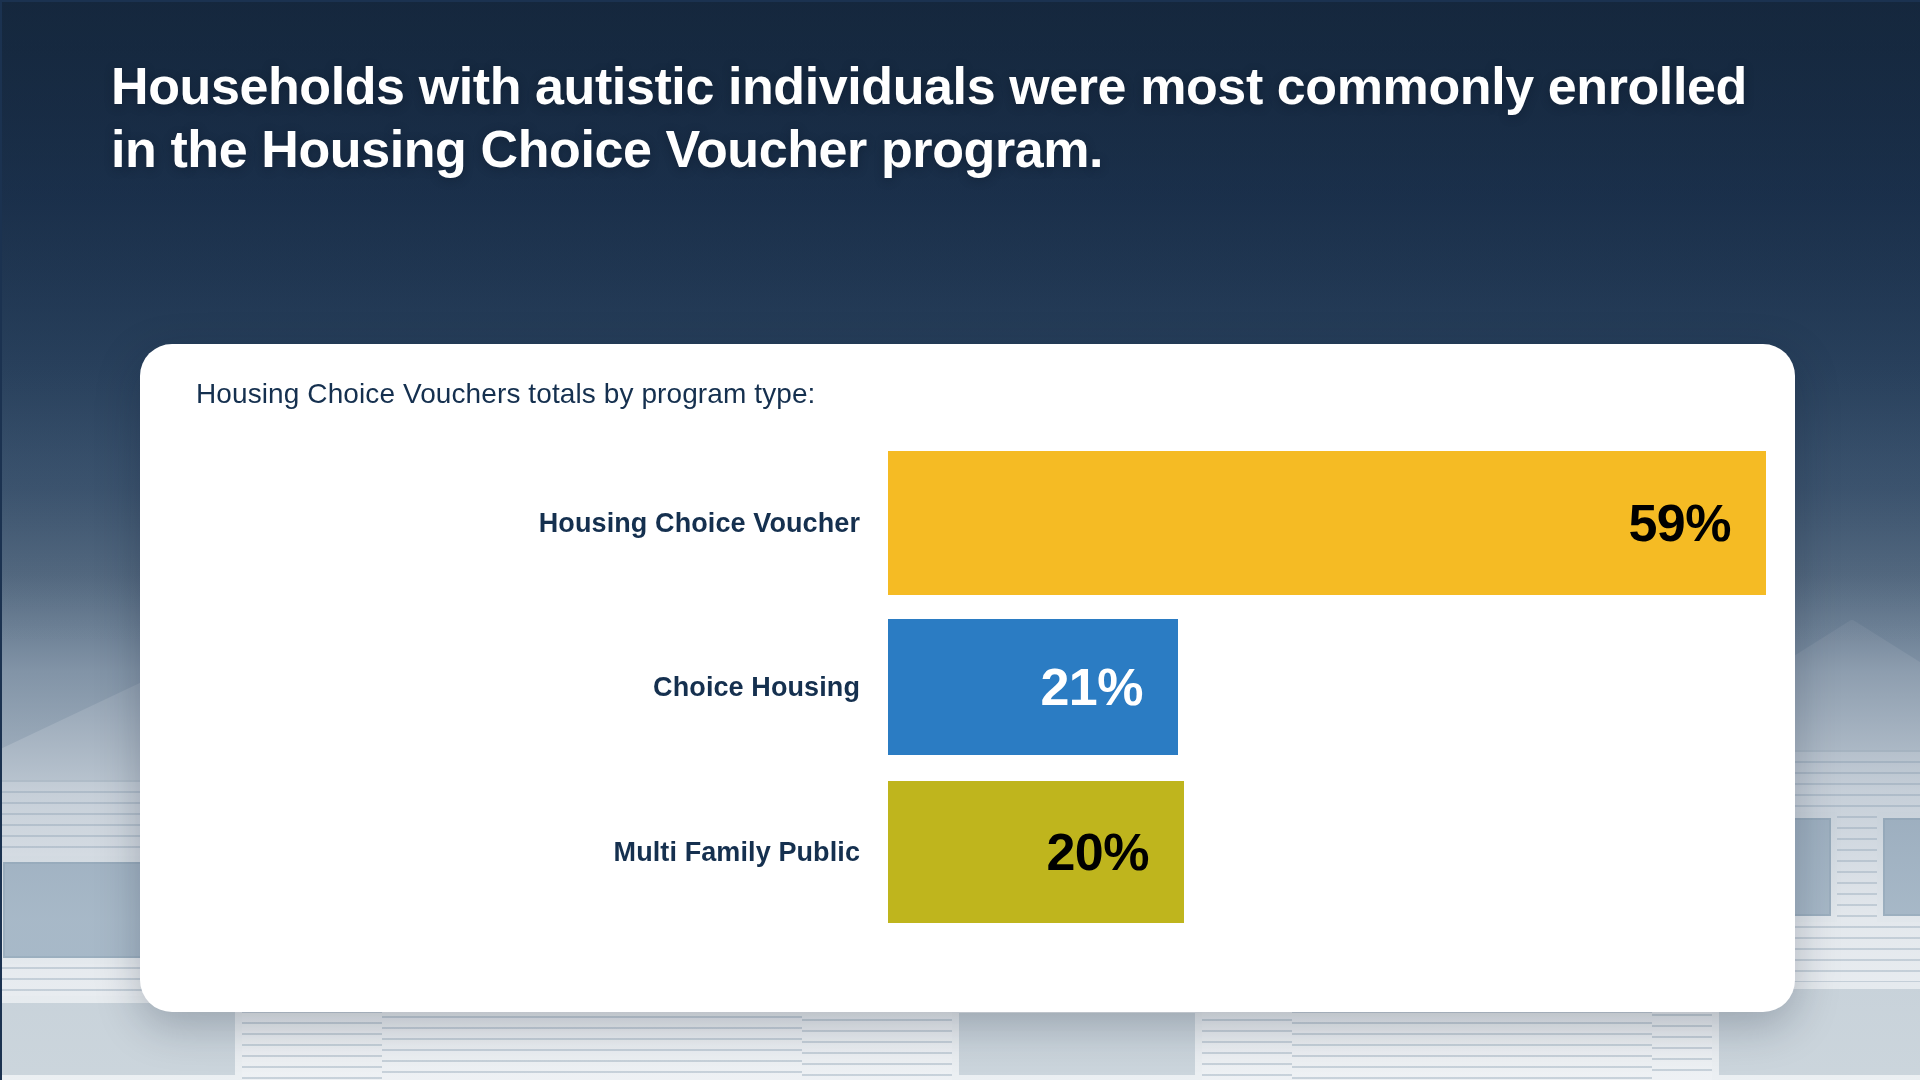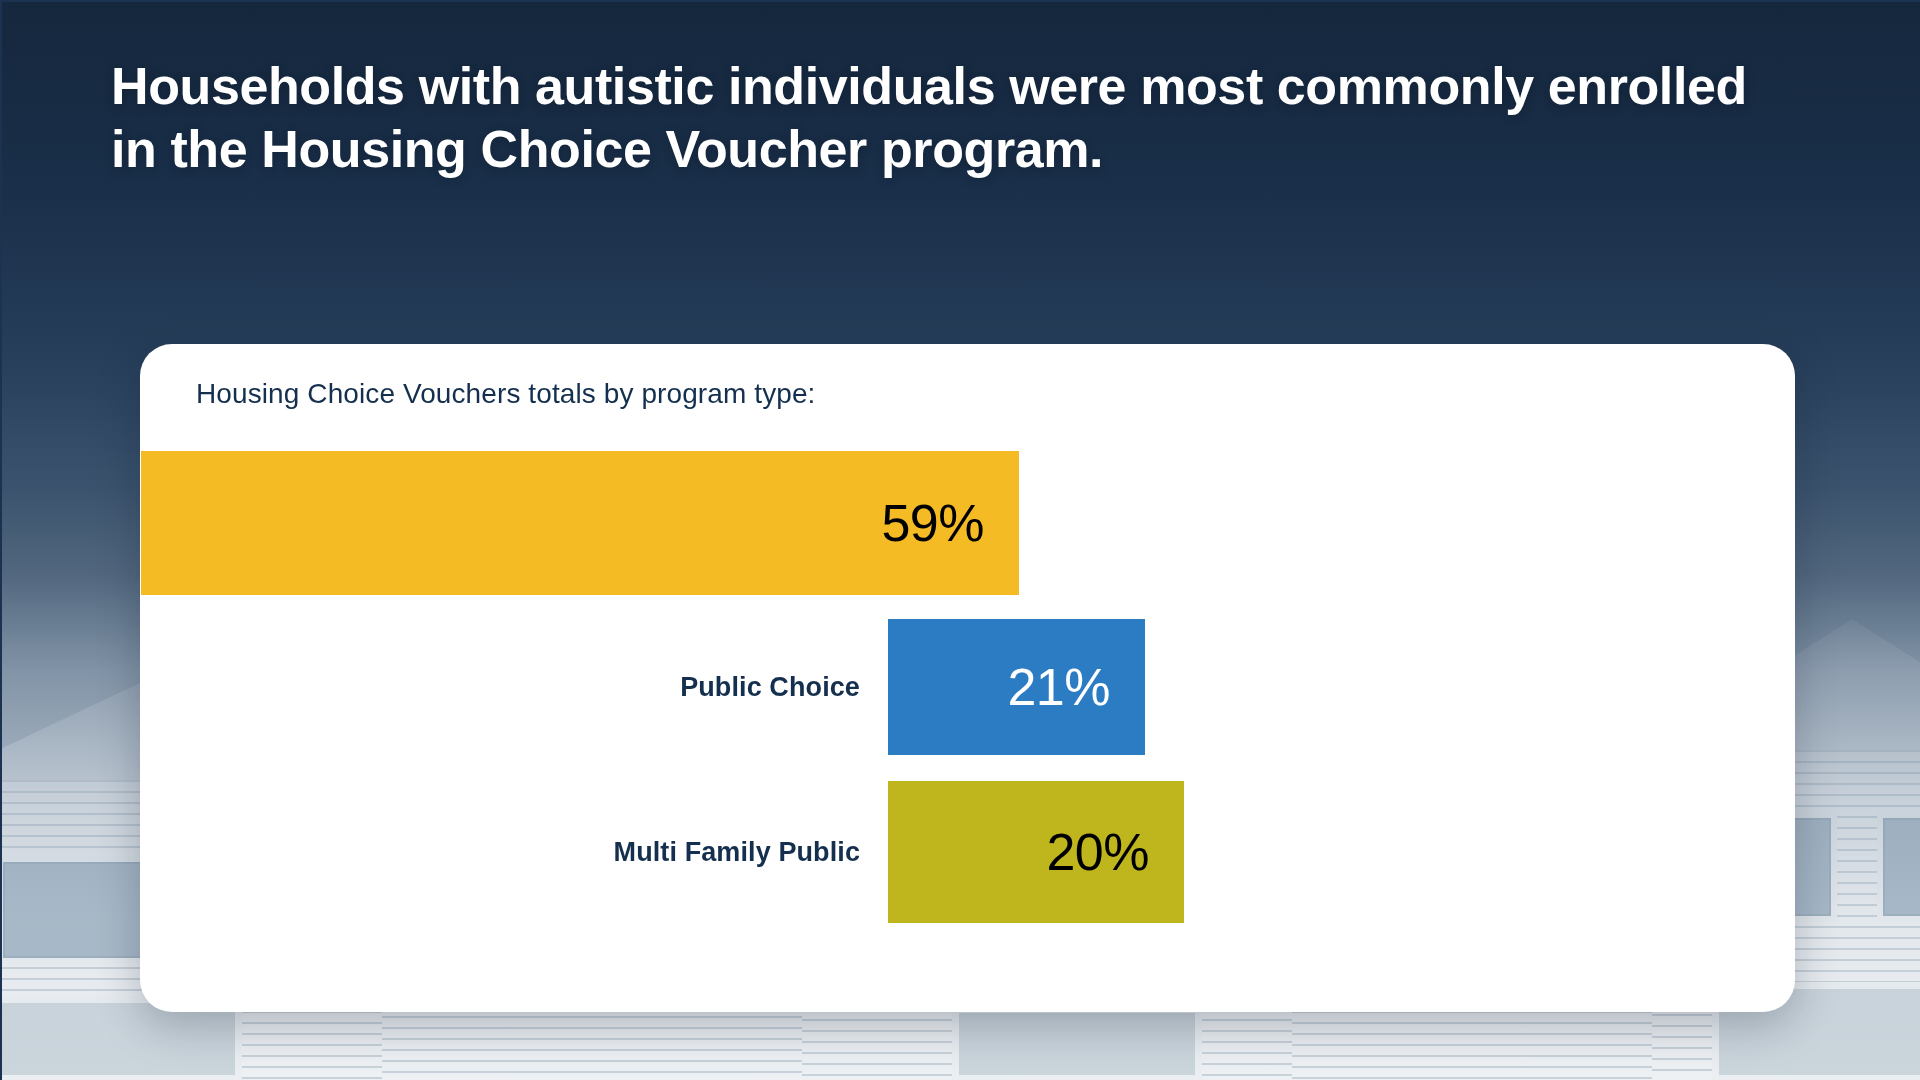--- a/index.html
+++ b/index.html
@@ -183,21 +183,21 @@
 
   .bar {
     position: relative;
     display: flex;
     align-items: center;
     justify-content: flex-end;
   }
 
   .bar-value {
     font-size: 52px;
-    font-weight: normal;
+    font-weight: bold;
     padding-right: 34px;
     line-height: 1;
     letter-spacing: -0.5px;
   }
 
   
   .row-0 { top: 0px; }
   .row-0 .bar { height: 144px; }
   .row-1 { top: 168px; }
   .row-1 .bar { height: 136px; }
@@ -263,28 +263,29 @@
 
   <h1 class="headline">Households with autistic individuals were most commonly enrolled in the Housing Choice Voucher program.</h1>
 
   <div class="card">
 
     <div class="card-title">Housing Choice Vouchers totals by program type:</div>
 
     <div class="chart">
 
       <div class="bar-row row-0">
+        <div class="bar-label">Housing Choice Voucher</div>
         <div class="bar" style="width: 878px; background: rgb(245, 187, 36);">
           <span class="bar-value" style="color: rgb(0, 0, 0);">59%</span>
         </div>
       </div>
 
       <div class="bar-row row-1">
-        <div class="bar-label">Public Choice</div>
-        <div class="bar" style="width: 257px; background: rgb(43, 124, 195);">
+        <div class="bar-label">Choice Housing</div>
+        <div class="bar" style="width: 290px; background: rgb(43, 124, 195);">
           <span class="bar-value" style="color: rgb(255, 255, 255);">21%</span>
         </div>
       </div>
 
       <div class="bar-row row-2">
         <div class="bar-label">Multi Family Public</div>
         <div class="bar" style="width: 296px; background: rgb(191, 181, 29);">
           <span class="bar-value" style="color: rgb(0, 0, 0);">20%</span>
         </div>
       </div>

